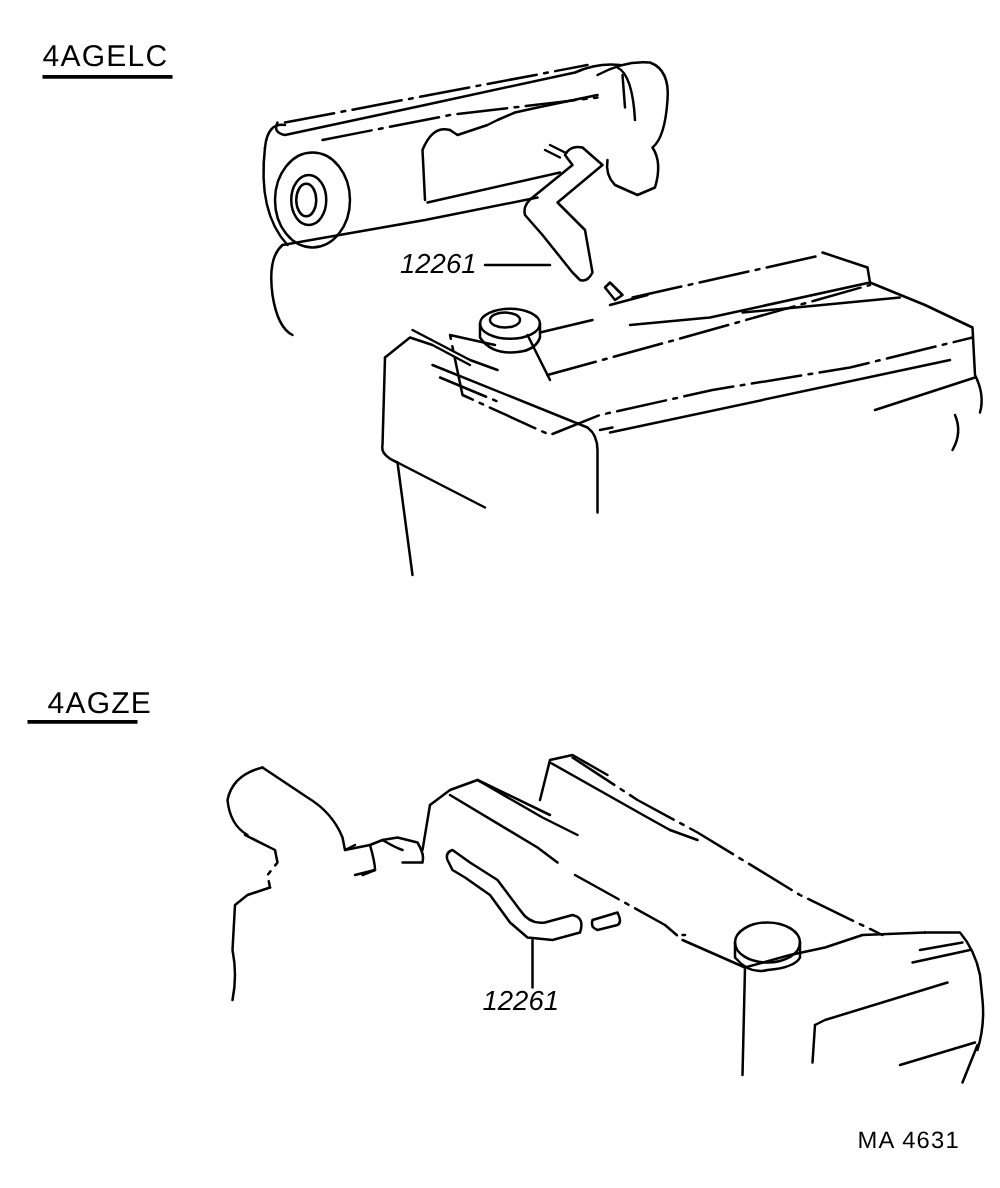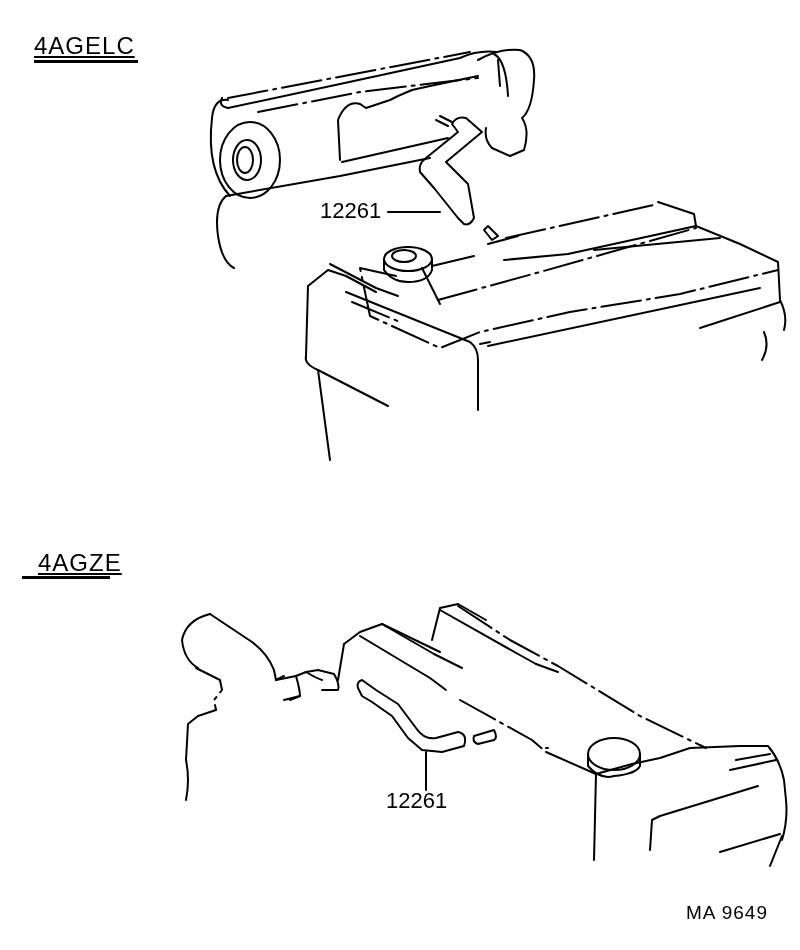--- a/index.html
+++ b/index.html
@@ -1,38 +1,38 @@
 <!DOCTYPE html>
 <html><head>
 <meta charset="utf-8">
 <style>
   html,body{margin:0;padding:0;background:#ffffff;}
   body{width:800px;height:950px;position:relative;overflow:hidden;font-family:"Liberation Sans",sans-serif;color:#000;}
   .label{position:absolute;font-family:"Liberation Sans",sans-serif;color:#000;white-space:nowrap;}
-  .section-label{font-size:24px;letter-spacing:1px;text-decoration:underline;}
+  .section-label{font-size:24px;letter-spacing:1px;}
   .section-underline{position:absolute;height:3px;background:#000;}
-  .part-num{font-size:22px;}
+  .part-num{font-size:22px;font-style:italic;}
   .doc-code{font-size:19px;letter-spacing:1px;}
   svg.art{position:absolute;left:0;top:0;}
   svg.art path, svg.art line, svg.art ellipse, svg.art polyline{fill:none;stroke:#000;stroke-width:2;stroke-linecap:round;stroke-linejoin:round;}
   .dash{stroke-dasharray:40 6 3 6;}
 </style>
 </head>
 <body>
 
 <div class="label section-label" style="left:34px;top:32px;">4AGELC</div>
 <div class="section-underline" style="left:34px;top:60px;width:104px;"></div>
 
 <div class="label section-label" style="left:38px;top:549px;">4AGZE</div>
 <div class="section-underline" style="left:22px;top:576px;width:88px;"></div>
 
 <div class="label part-num" style="left:320px;top:198px;">12261</div>
 <div class="label part-num" style="left:386px;top:788px;">12261</div>
 
-<div class="label doc-code" style="left:686px;top:902px;">MA  9649</div>
+<div class="label doc-code" style="left:686px;top:902px;">MA  4631</div>
 
 <svg class="art" width="800" height="950" viewBox="0 0 800 950">
 
   <g>
     <path d="M222,98 Q218,106 228,108 L340,84 L460,58 Q478,50 496,52"></path>
     <path class="dash" d="M228,98 L470,52"></path>
     <path d="M212,118 Q214,98 228,100"></path>
     <ellipse cx="250" cy="160" rx="30" ry="38"></ellipse>
     <ellipse cx="247" cy="160" rx="14" ry="20"></ellipse>
     <ellipse cx="245" cy="160" rx="8" ry="13"></ellipse>

